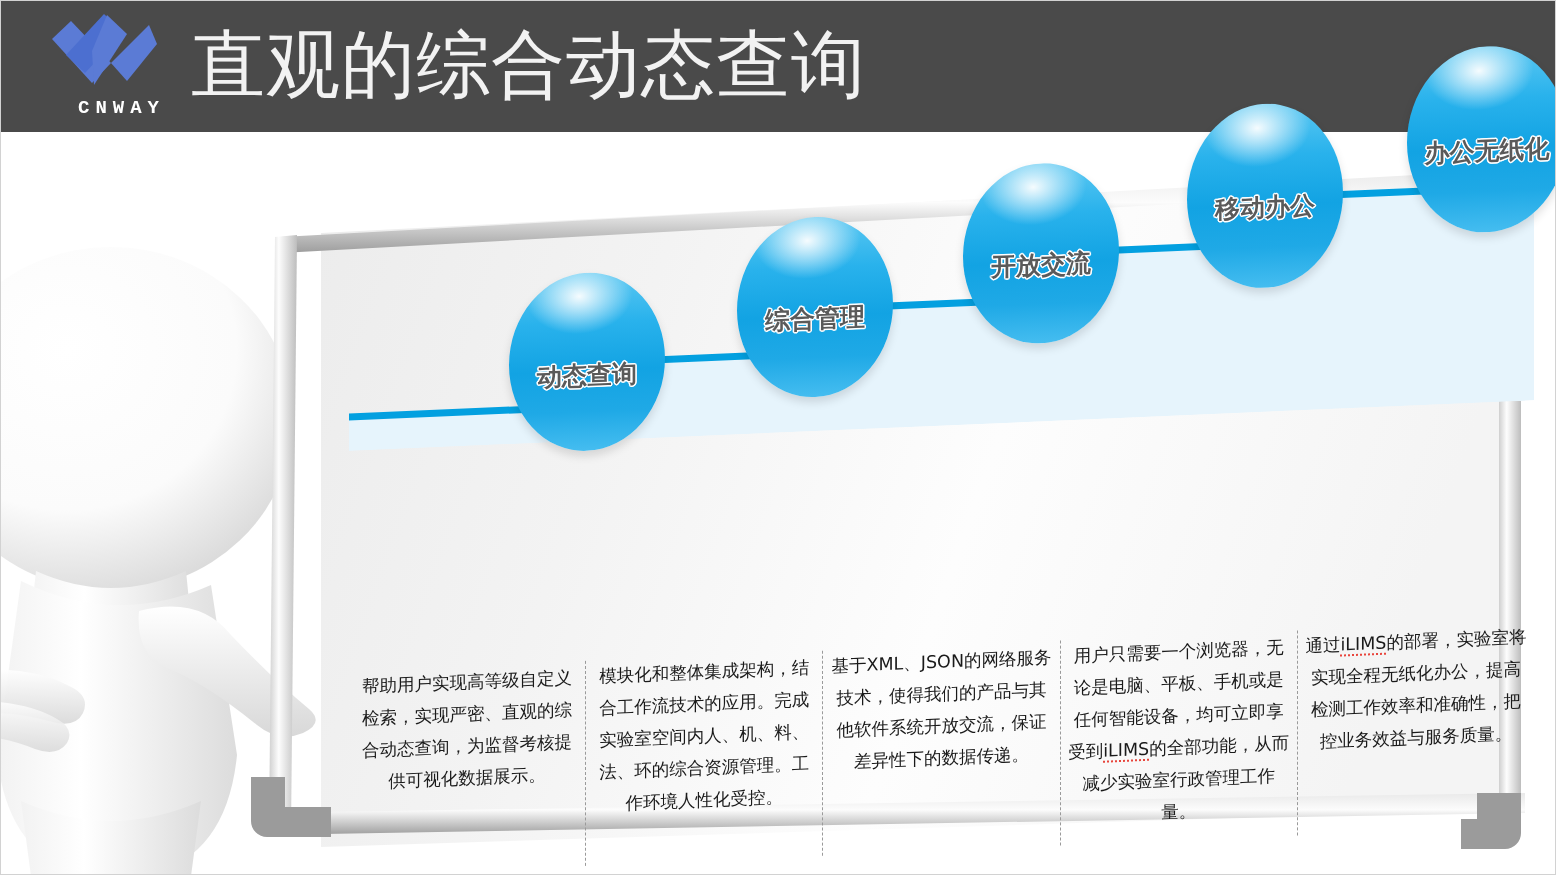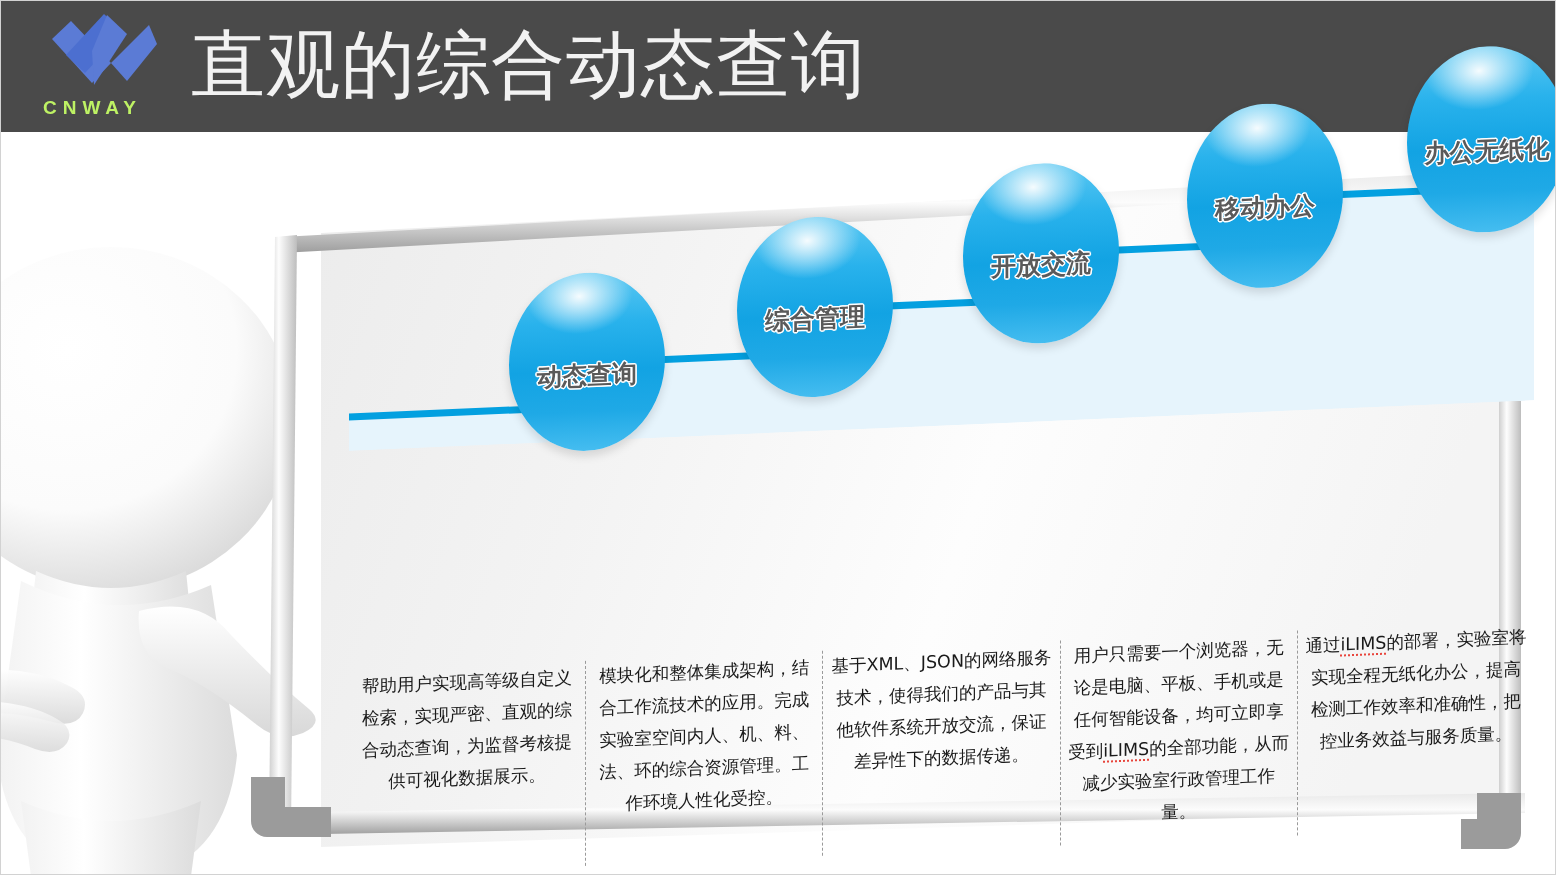--- a/index.html
+++ b/index.html
@@ -10,23 +10,23 @@
     position:relative;
   }
   #slide{position:absolute;inset:0;width:1556px;height:875px;overflow:hidden;
          border:1px solid #d2d2d2;box-sizing:border-box;background:#fff;}
 
   
   .header{position:absolute;left:0;top:0;width:1556px;height:131px;
           background:#4a4a4a;}
   .logo-wrap{position:absolute;left:42px;top:8px;width:122px;height:118px;}
   .logo-mark{position:absolute;left:6px;top:2px;width:110px;height:80px;}
-  .logo-text{position:absolute;left:0;top:88px;width:122px;text-align:left;
-             color:#bef264;font-size:19px;letter-spacing:6px;font-weight:600;
-             font-family:Liberation Sans, sans-serif;}
+  .logo-text{position:absolute;left:0;top:88px;width:122px;text-align:right;
+             color:#ffffff;font-size:19px;letter-spacing:6px;font-weight:600;
+             font-family:Liberation Mono, monospace;}
   .title{position:absolute;left:190px;top:8px;height:110px;line-height:110px;
          color:#f2f2f2;font-size:74px;font-weight:300;letter-spacing:1px;
          white-space:nowrap;font-family:"DejaVu Sans","Liberation Sans",sans-serif;}
 
   
   .mascot{position:absolute;left:-40px;top:140px;width:400px;height:735px;}
 
   
   .board{position:absolute;left:228px;top:140px;width:1328px;height:730px;}
   .board svg{position:absolute;left:0;top:0;}

